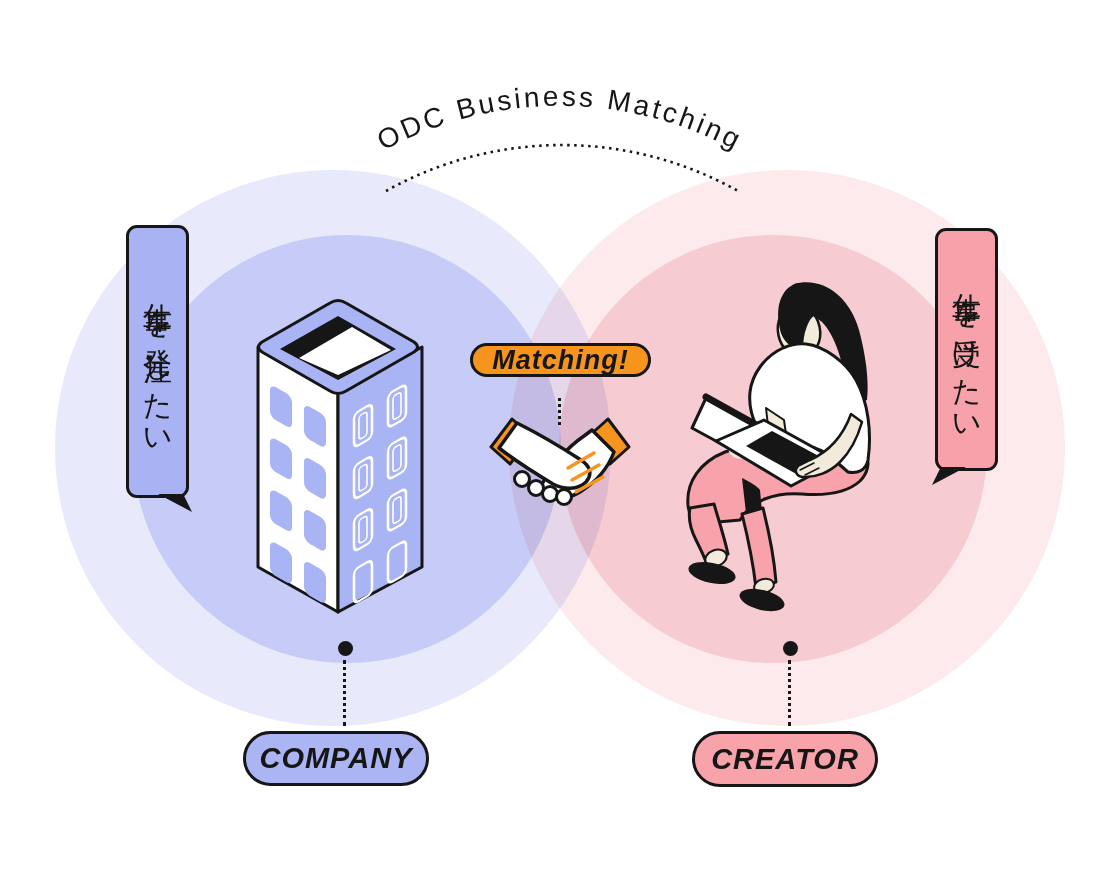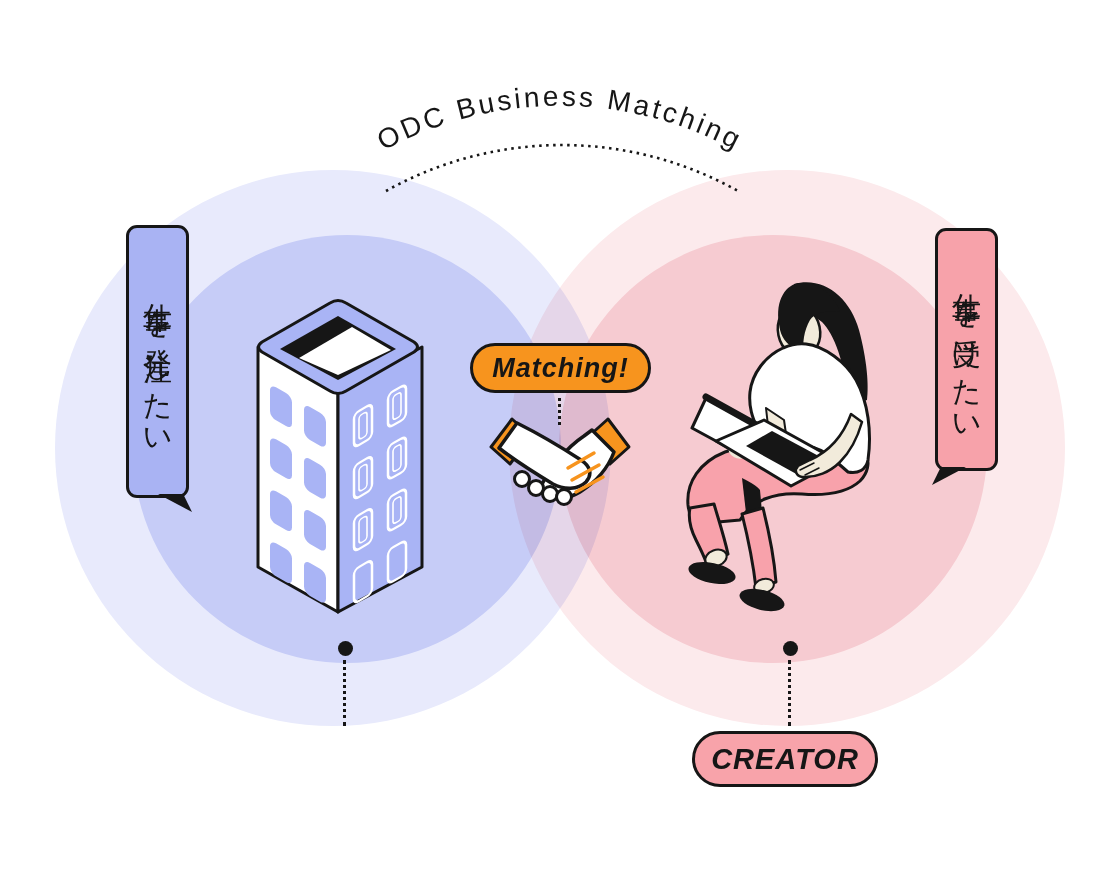--- a/index.html
+++ b/index.html
@@ -20,21 +20,21 @@
            align-items:center;justify-content:center;padding-top:4px;}
   .callout-company{left:126px;top:225px;width:63px;height:273px;background:#A9B3F3;}
   .callout-creator{left:935px;top:228px;width:63px;height:243px;background:#F7A2AA;}
   .tail{position:absolute;width:34px;height:18px;background:#161616;}
   .tail-right{right:-6px;bottom:-17px;clip-path:polygon(0 0,100% 100%,74% 0);}
   .tail-left{left:-6px;bottom:-17px;clip-path:polygon(26% 0,0 100%,100% 0);}
 
   .pill{position:absolute;box-sizing:border-box;border:3px solid #161616;
         display:flex;align-items:center;justify-content:center;
         font-style:italic;font-weight:600;letter-spacing:1px;}
-  .badge-matching{left:470px;top:343px;width:181px;height:50px;border-radius:26px;
+  .badge-matching{left:470px;top:343px;width:181px;height:34px;border-radius:26px;
                   background:#F7941E;font-size:27px;}
   .badge-company{left:243px;top:731px;width:186px;height:55px;border-radius:28px;
                  background:#ABB5F4;font-size:29px;}
   .badge-creator{left:692px;top:731px;width:186px;height:56px;border-radius:28px;
                  background:#F8A3AA;font-size:29px;justify-content:center;}
 
   .dotline{position:absolute;width:0;border-left:3.5px dotted #161616;}
   .dl-badge{left:558px;top:398px;height:27px;}
   .dl-company{left:343px;top:660px;height:66px;}
   .dl-creator{left:788px;top:660px;height:66px;}
@@ -142,19 +142,22 @@
     <span class="tail tail-left"></span>
   </div>
 
   <div class="pill badge-matching">
     <span>Matching!</span>
   </div>
   <div class="dotline dl-badge"></div>
 
   <div class="dot dot-company"></div>
   <div class="dotline dl-company"></div>
+  <div class="pill badge-company">
+    <span>COMPANY</span>
+  </div>
 
   <div class="dot dot-creator"></div>
   <div class="dotline dl-creator"></div>
   <div class="pill badge-creator">
     <span>CREATOR</span>
   </div>
 </div>
 
 </body></html>

